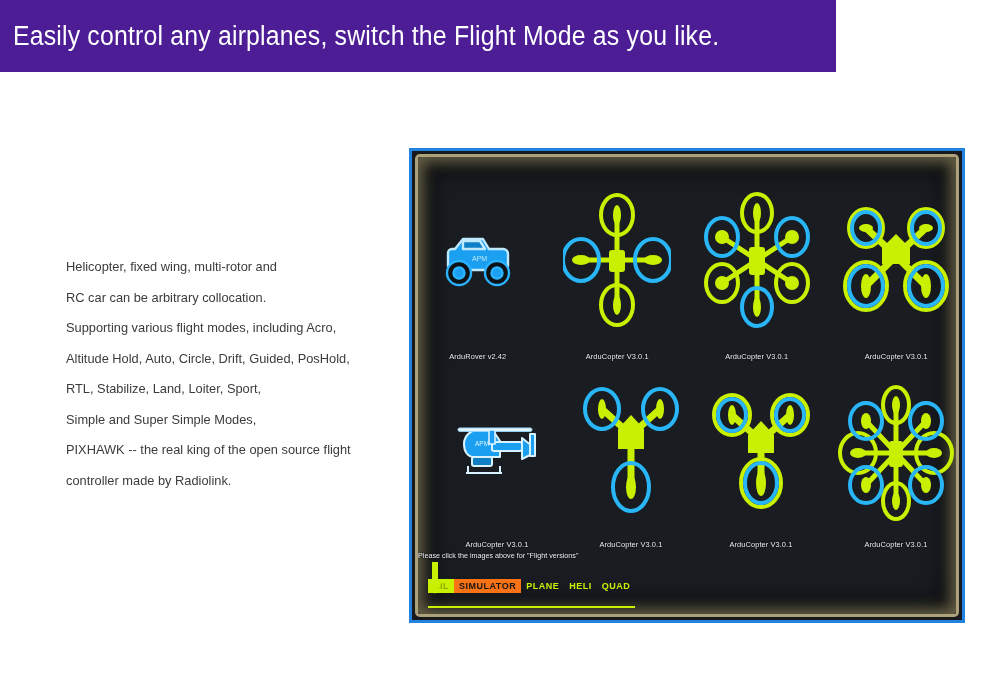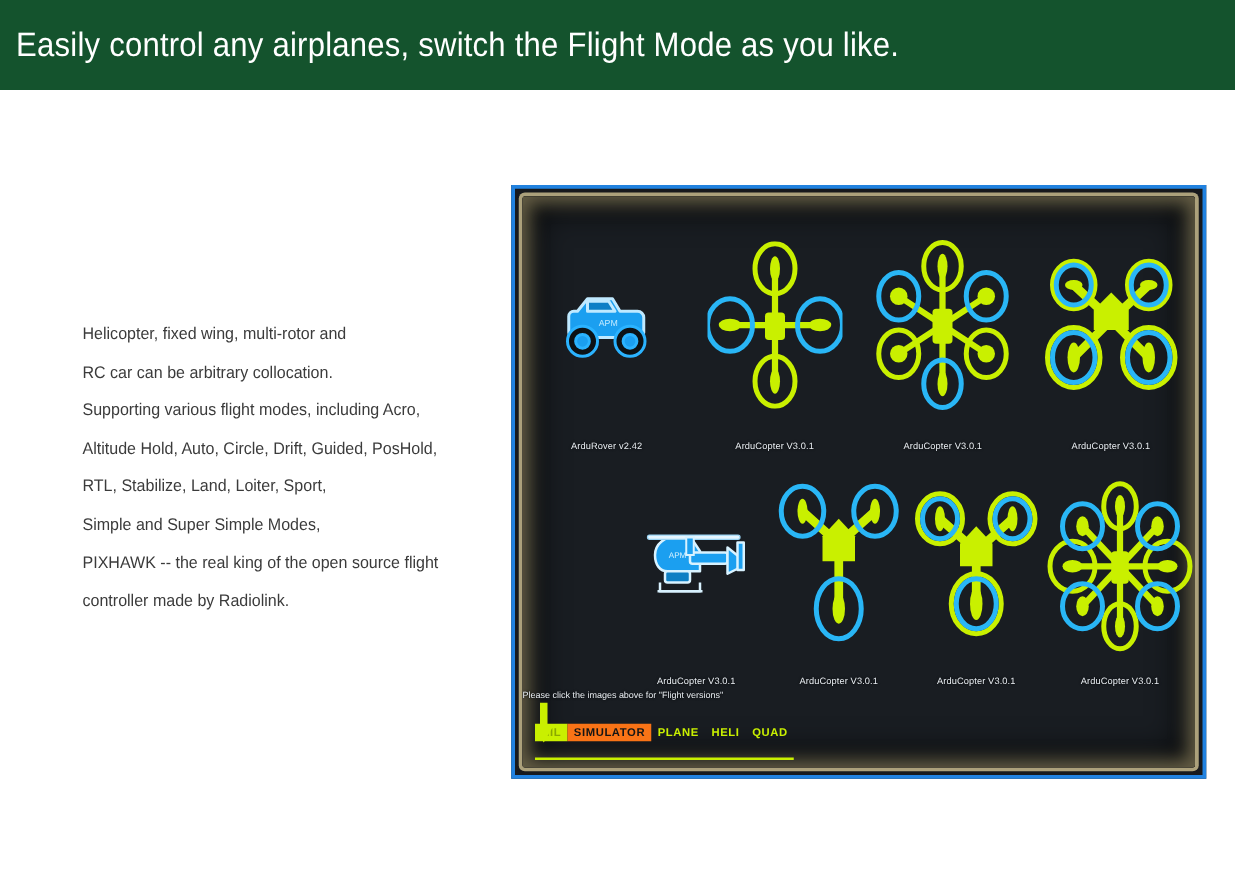--- a/index.html
+++ b/index.html
@@ -7,22 +7,22 @@
   html, body {
     width: 1000px; height: 700px;
     background: #ffffff;
     font-family: "Liberation Sans", sans-serif;
     overflow: hidden;
   }
   .page { position: relative; width: 1000px; height: 700px; background:#fff; }
 
   
   .header-bar {
-    position: absolute; left:0; top:0; width:988px; height:72px;
-    background:#14532d;
+    position: absolute; left:0; top:0; width:836px; height:72px;
+    background:#4c1d95;
     display:flex; align-items:center;
   }
   .header-title {
     color:#ffffff;
     font-family:"Liberation Sans", sans-serif;
     font-size:27px;
     font-weight:400;
     letter-spacing:.2px;
     padding-left:14px;
     transform: scaleX(0.92);
@@ -66,20 +66,21 @@
     border-radius:2px;
     box-shadow: inset 0 0 14px 6px rgba(180,168,120,.55);
     pointer-events:none;
     z-index:0;
   }
 
   
   .grid-row {
     position:absolute; left:0; width:100%;
     display:flex;
+    gap:20px;
   }
   .row-top { top:14px; height:190px; }
   .row-bot { top:212px; height:180px; }
 
   .cell {
     flex:1 1 0;
     display:flex; flex-direction:column;
     align-items:center; justify-content:flex-end;
     position:relative; z-index:2;
   }

